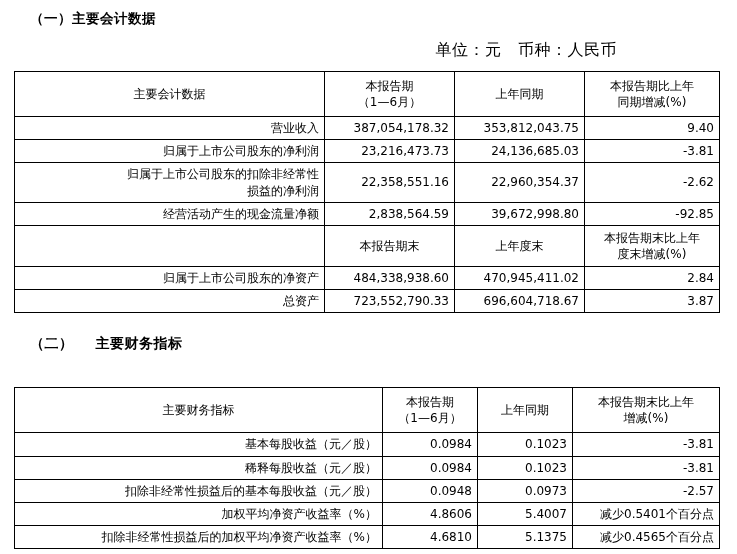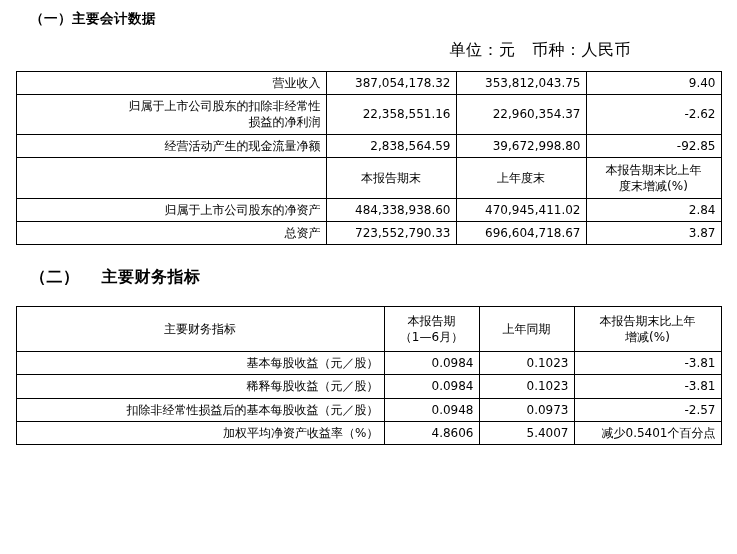--- a/index.html
+++ b/index.html
@@ -10,21 +10,21 @@
   body {
     width: 737px;
     height: 554px;
     font-family: "DejaVu Sans", "Liberation Sans", sans-serif;
     color: #000000;
     font-size: 12px;
     position: relative;
     overflow: hidden;
   }
   .page {
-    padding: 8px 14px 0 14px;
+    padding: 8px 28px 0 14px;
     box-sizing: border-box;
     width: 737px;
   }
   .section-heading {
     font-size: 13.5px;
     font-weight: bold;
     margin: 2px 0 0 16px;
     letter-spacing: 0.5px;
   }
   .unit-line {
@@ -48,23 +48,23 @@
     line-height: 1.35;
   }
   .c-center { text-align: center; }
   .c-right  { text-align: right; }
   .c-left   { text-align: right; padding-left: 8px; }
   .hdr-two-line { text-align: center; line-height: 1.4; }
   .spacer-1 { height: 18px; }
   .spacer-2 { height: 22px; }
   .sub-head-row td { text-align: center; }
   .heading2 {
-    font-size: 16px;
+    font-size: 14px;
     font-weight: bold;
-    margin: 0 0 0 16px;
+    margin: 0 0 16px 16px;
     letter-spacing: 0.5px;
   }
   .heading2 .idx { margin-right: 22px; }
   .nowrap { white-space: nowrap; }
 </style>
 </head>
 <body>
 
 <div class="page">
 
@@ -73,28 +73,46 @@
   <div class="unit-line">单位：元　币种：人民币</div>
 
   <table class="fin">
     <colgroup>
       <col style="width:310px">
       <col style="width:130px">
       <col style="width:130px">
       <col style="width:135px">
     </colgroup>
     <tbody>
+      <tr>
+        <td class="c-center" style="height:38px">主要会计数据</td>
+        <td class="hdr-two-line">
+          <div>本报告期</div>
+          <div>（1—6月）</div>
+        </td>
+        <td class="c-center">上年同期</td>
+        <td class="hdr-two-line">
+          <div>本报告期比上年</div>
+          <div>同期增减(%)</div>
+        </td>
+      </tr>
 
       <tr>
         <td class="c-left">营业收入</td>
         <td class="c-right">387,054,178.32</td>
         <td class="c-right">353,812,043.75</td>
         <td class="c-right">9.40</td>
       </tr>
 
+      <tr>
+        <td class="c-left">归属于上市公司股东的净利润</td>
+        <td class="c-right">23,216,473.73</td>
+        <td class="c-right">24,136,685.03</td>
+        <td class="c-right">-3.81</td>
+      </tr>
 
       <tr>
         <td class="c-left">
           <div>归属于上市公司股东的扣除非经常性</div>
           <div>损益的净利润</div>
         </td>
         <td class="c-right">22,358,551.16</td>
         <td class="c-right">22,960,354.37</td>
         <td class="c-right">-2.62</td>
       </tr>
@@ -182,16 +200,22 @@
         <td class="c-right">-2.57</td>
       </tr>
 
       <tr>
         <td class="c-left">加权平均净资产收益率（%）</td>
         <td class="c-right">4.8606</td>
         <td class="c-right">5.4007</td>
         <td class="c-right nowrap">减少0.5401个百分点</td>
       </tr>
 
+      <tr>
+        <td class="c-left">扣除非经常性损益后的加权平均净资产收益率（%）</td>
+        <td class="c-right">4.6810</td>
+        <td class="c-right">5.1375</td>
+        <td class="c-right nowrap">减少0.4565个百分点</td>
+      </tr>
     </tbody>
   </table>
 
 </div>
 
 </body></html>

